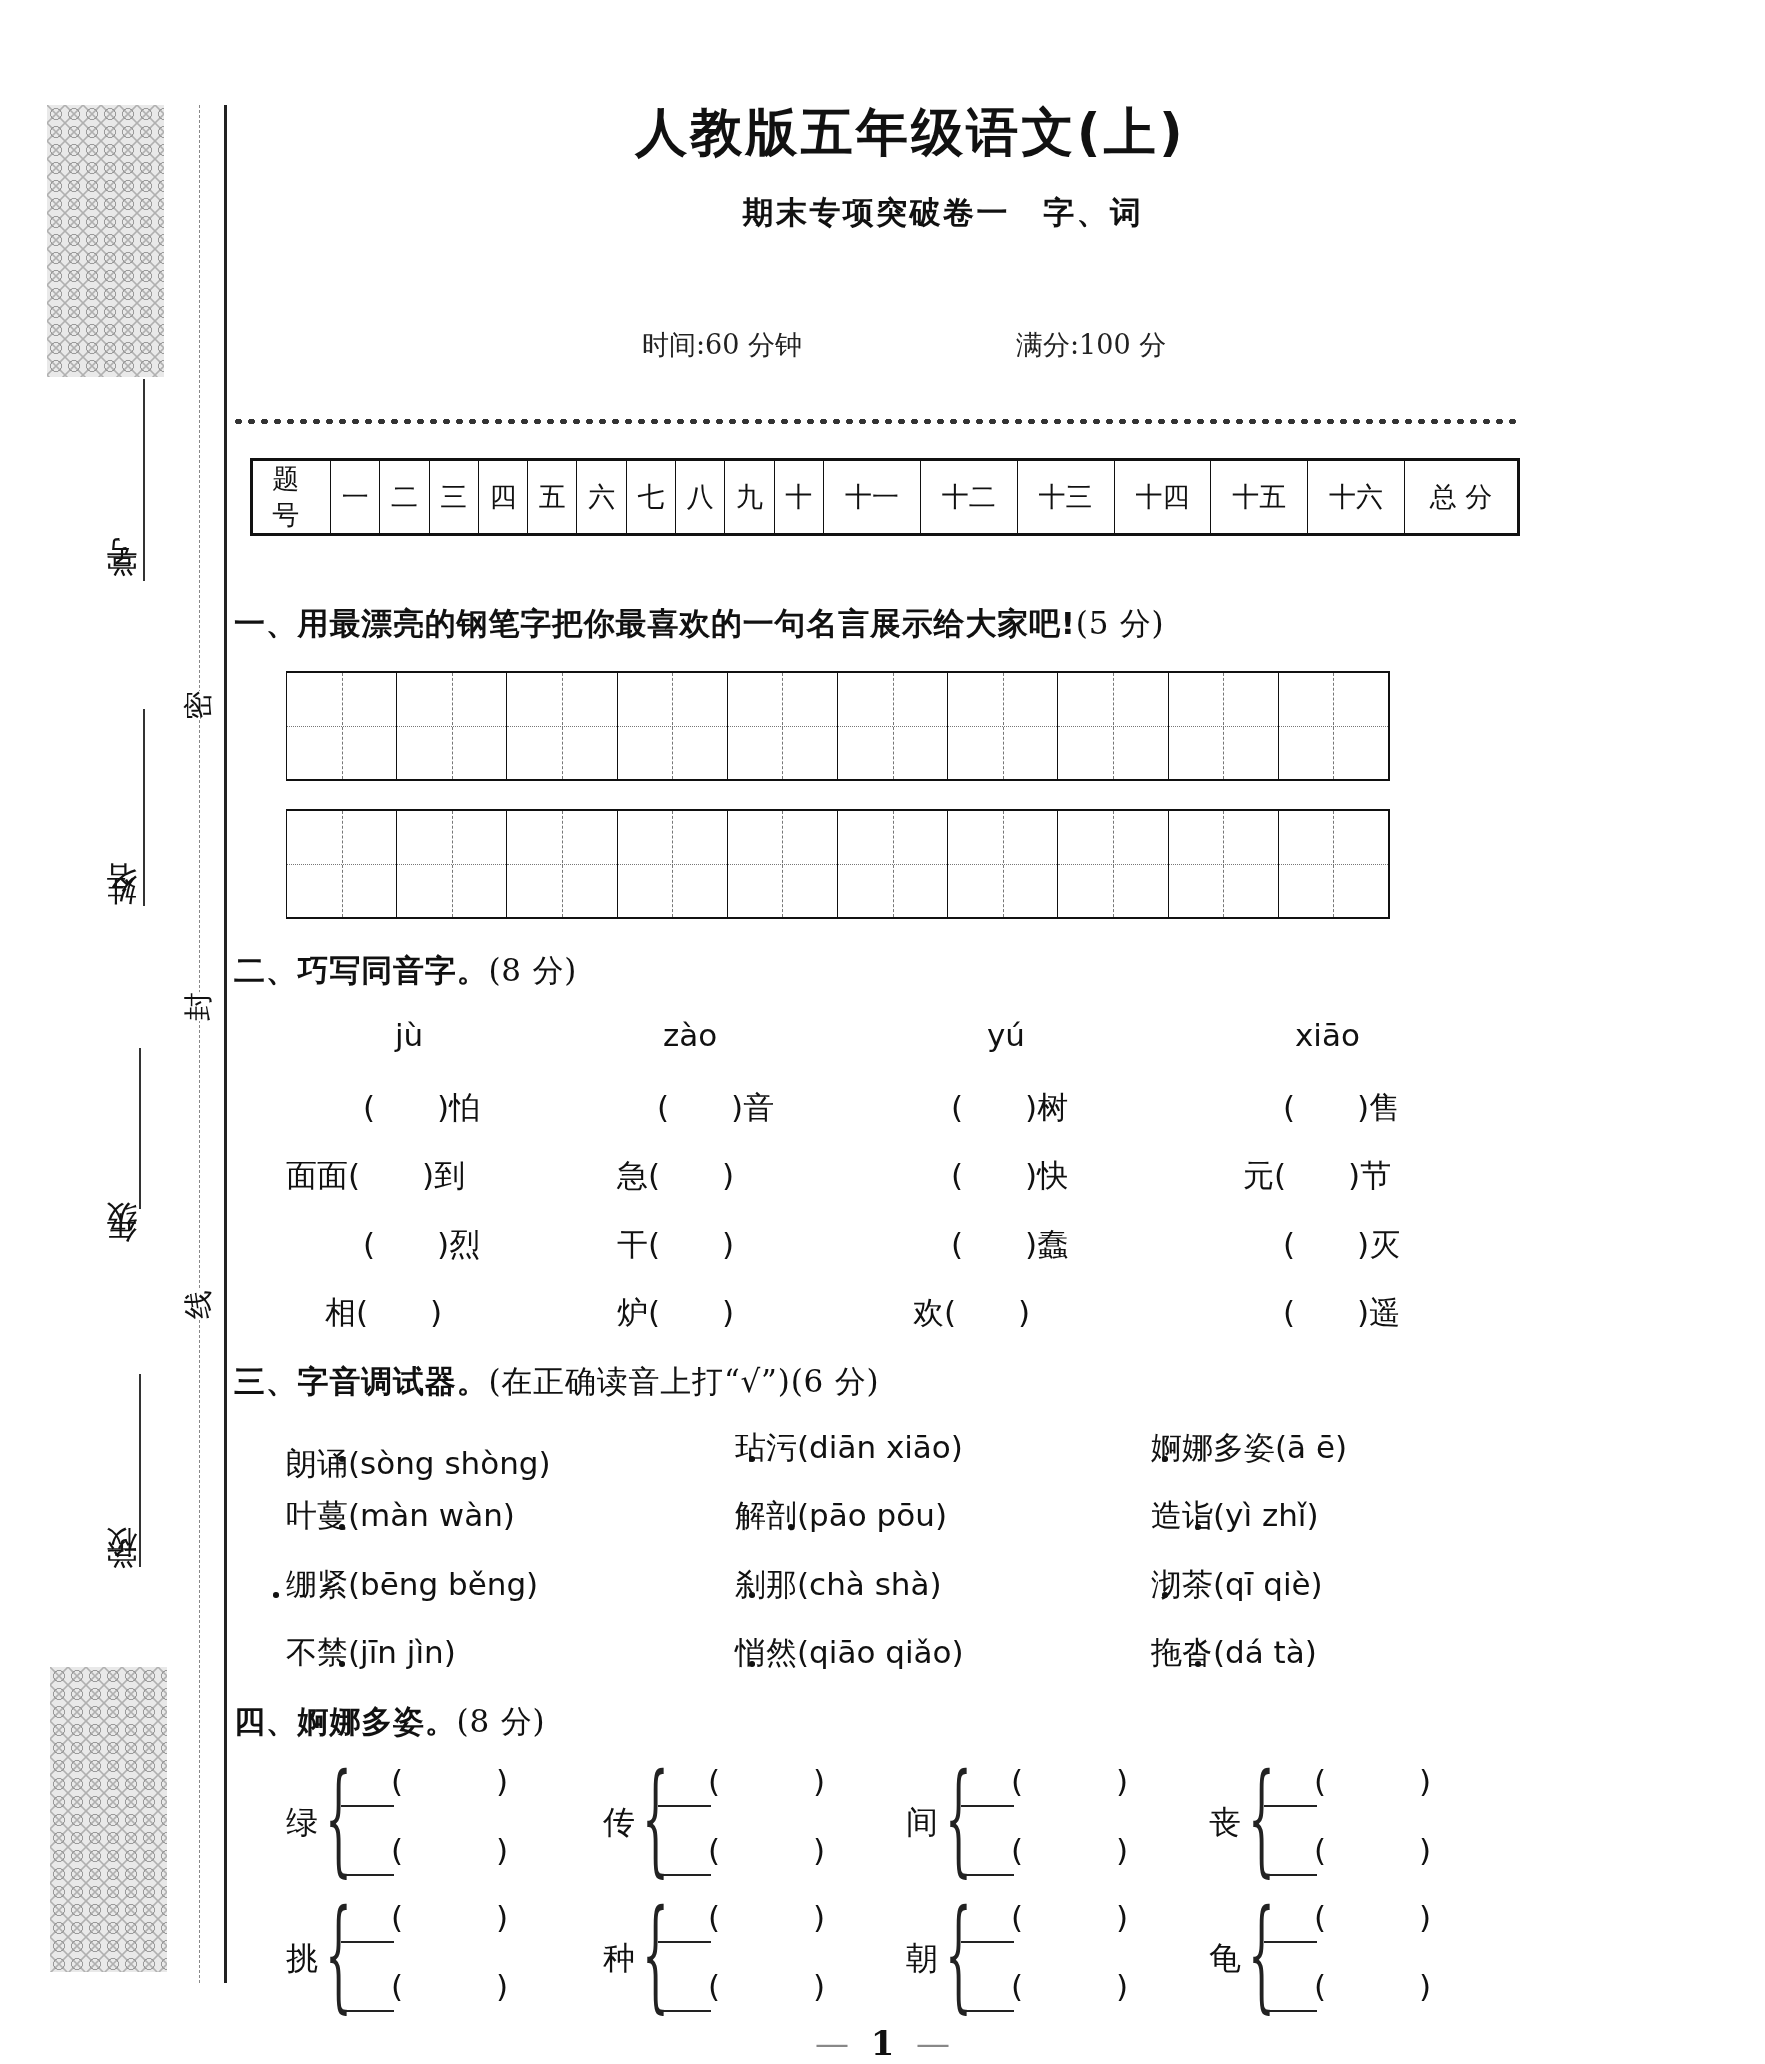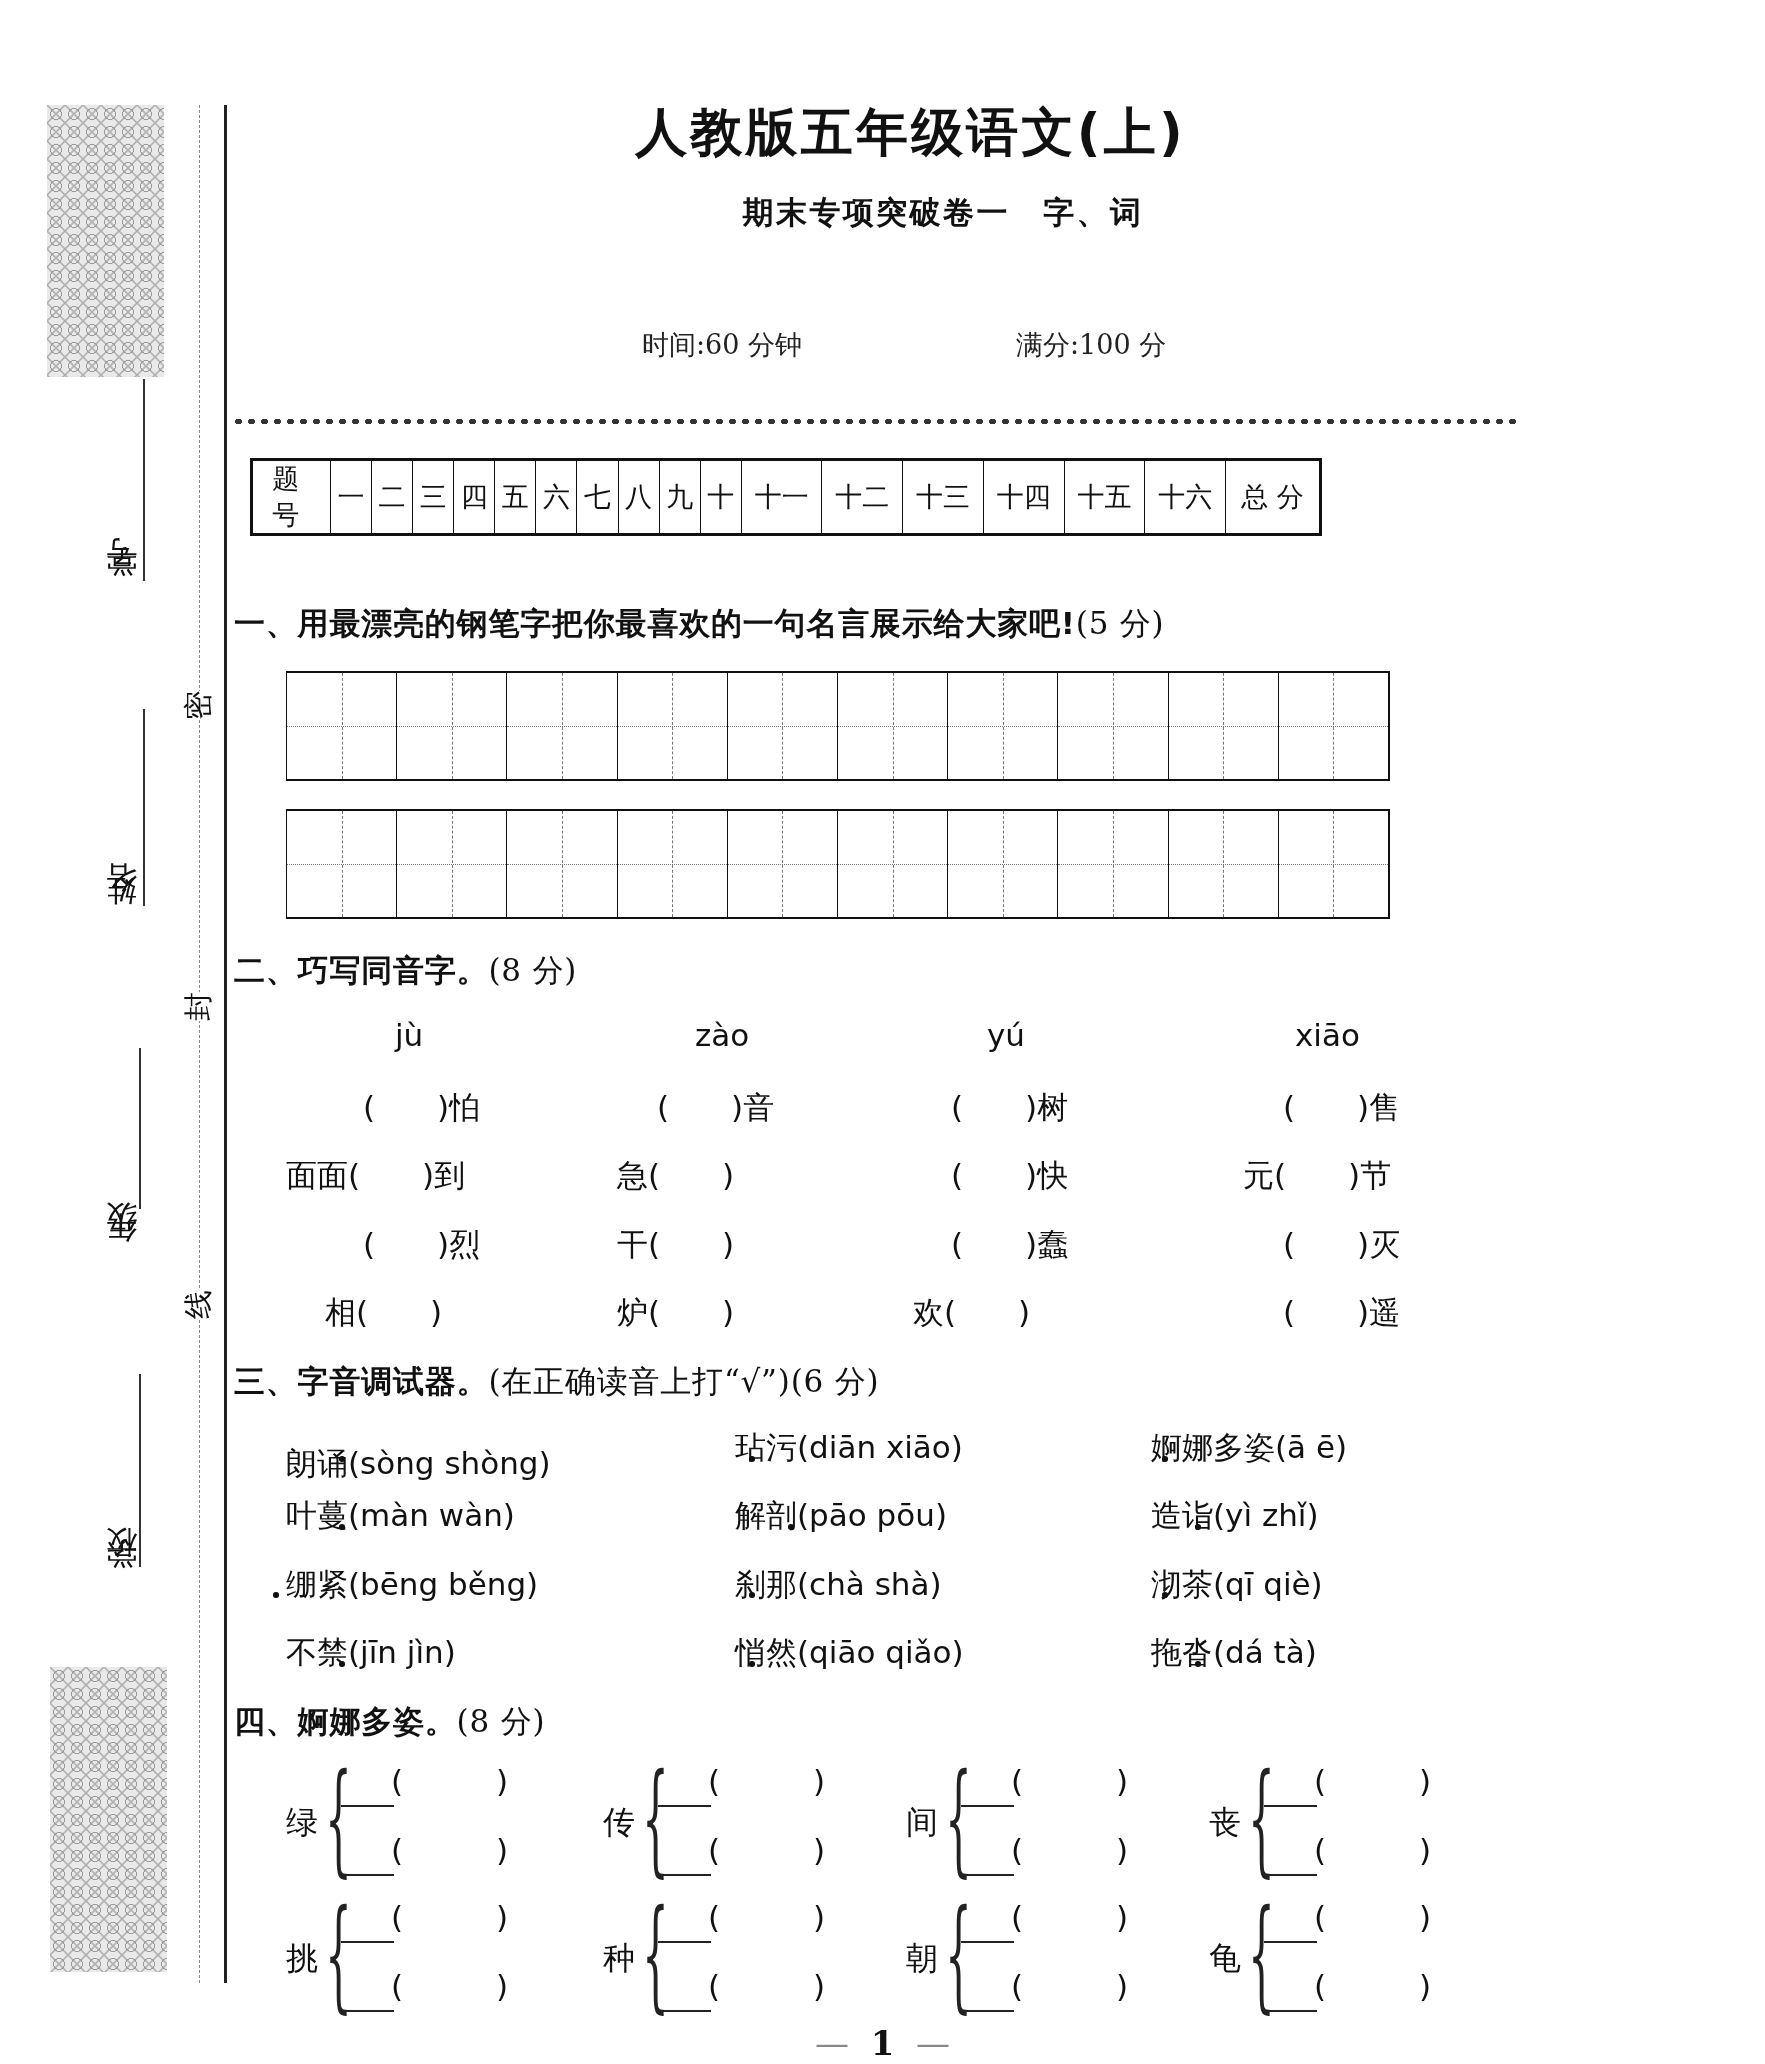--- a/index.html
+++ b/index.html
@@ -20,21 +20,21 @@
   .dash-v { position:absolute; left:199px; top:105px; height:1878px; border-left:1.6px dashed #888; }
   .solid-v { position:absolute; left:224px; top:105px; height:1878px; width:3.2px; background:#222; }
 
   .title { left:0; width:1765px; top:98px; text-align:center; font-size:52px; font-weight:bold; letter-spacing:3.2px; padding-left:56px; box-sizing:border-box;}
   .subtitle { left:0; width:1765px; top:192px; text-align:center; font-size:31px; font-weight:bold; padding-left:121px; box-sizing:border-box; letter-spacing:2.4px;}
   .meta { top:327px; font-size:27px; font-family:"DejaVu Serif",serif; color:#222; }
   .sep { left:232px; top:419px; width:1290px; height:4.8px;
     background-image: radial-gradient(circle, #333 45%, transparent 50%);
     background-size:13px 4.8px; background-repeat:repeat-x; }
 
-  table.score { position:absolute; left:250px; top:458px; width:1072px; border-collapse:collapse; border:3.2px solid #111; }
+  table.score { position:absolute; left:250px; top:458px; width:1270px; border-collapse:collapse; border:3.2px solid #111; }
   table.score td { border:1.6px solid #111; height:61px; text-align:center; font-size:27px; padding:0; }
   table.score td.rowhead { width:77px; letter-spacing:11.3px; }
 
   .sec-h { position:absolute; left:234px; font-size:31px; font-weight:bold; letter-spacing:0.8px; }
   .sec-h .pts { font-weight:normal; font-family:"DejaVu Serif",serif; }
 
   .grid { position:absolute; left:286px; width:1104px; height:110px; border:2.4px solid #111; border-left:1.6px solid #111; display:flex; box-sizing:border-box; }
   .cell { flex:1; border-left:1.6px solid #111; position:relative; }
   .cell:first-child { border-left:none; }
   .cell::before { content:""; position:absolute; left:50%; top:0; bottom:0; border-left:1.6px dashed #777; }
@@ -131,21 +131,21 @@
   <div class="cell"></div>
     <div class="cell"></div>
   <div class="cell"></div>
     <div class="cell"></div>
 </div>
 
 <div class="sec-h" style="top:950px;">
   <span>二、巧写同音字。</span><span class="pts">(8 分)</span>
 </div>
 <div class="py" style="left:395px;top:1017px;">jù</div>
-<div class="py" style="left:695px;top:1017px;">zào</div>
+<div class="py" style="left:663px;top:1017px;">zào</div>
 <div class="py" style="left:987px;top:1017px;">yú</div>
 <div class="py" style="left:1295px;top:1017px;">xiāo</div>
 
 <div class="fill" style="left:363px;top:1087px;">(　　)怕</div>
 <div class="fill" style="left:657px;top:1087px;">(　　)音</div>
 <div class="fill" style="left:951px;top:1087px;">(　　)树</div>
 <div class="fill" style="left:1283px;top:1087px;">(　　)售</div>
 
 <div class="fill" style="left:286px;top:1155px;">面面(　　)到</div>
 <div class="fill" style="left:617px;top:1155px;">急(　　)</div>

